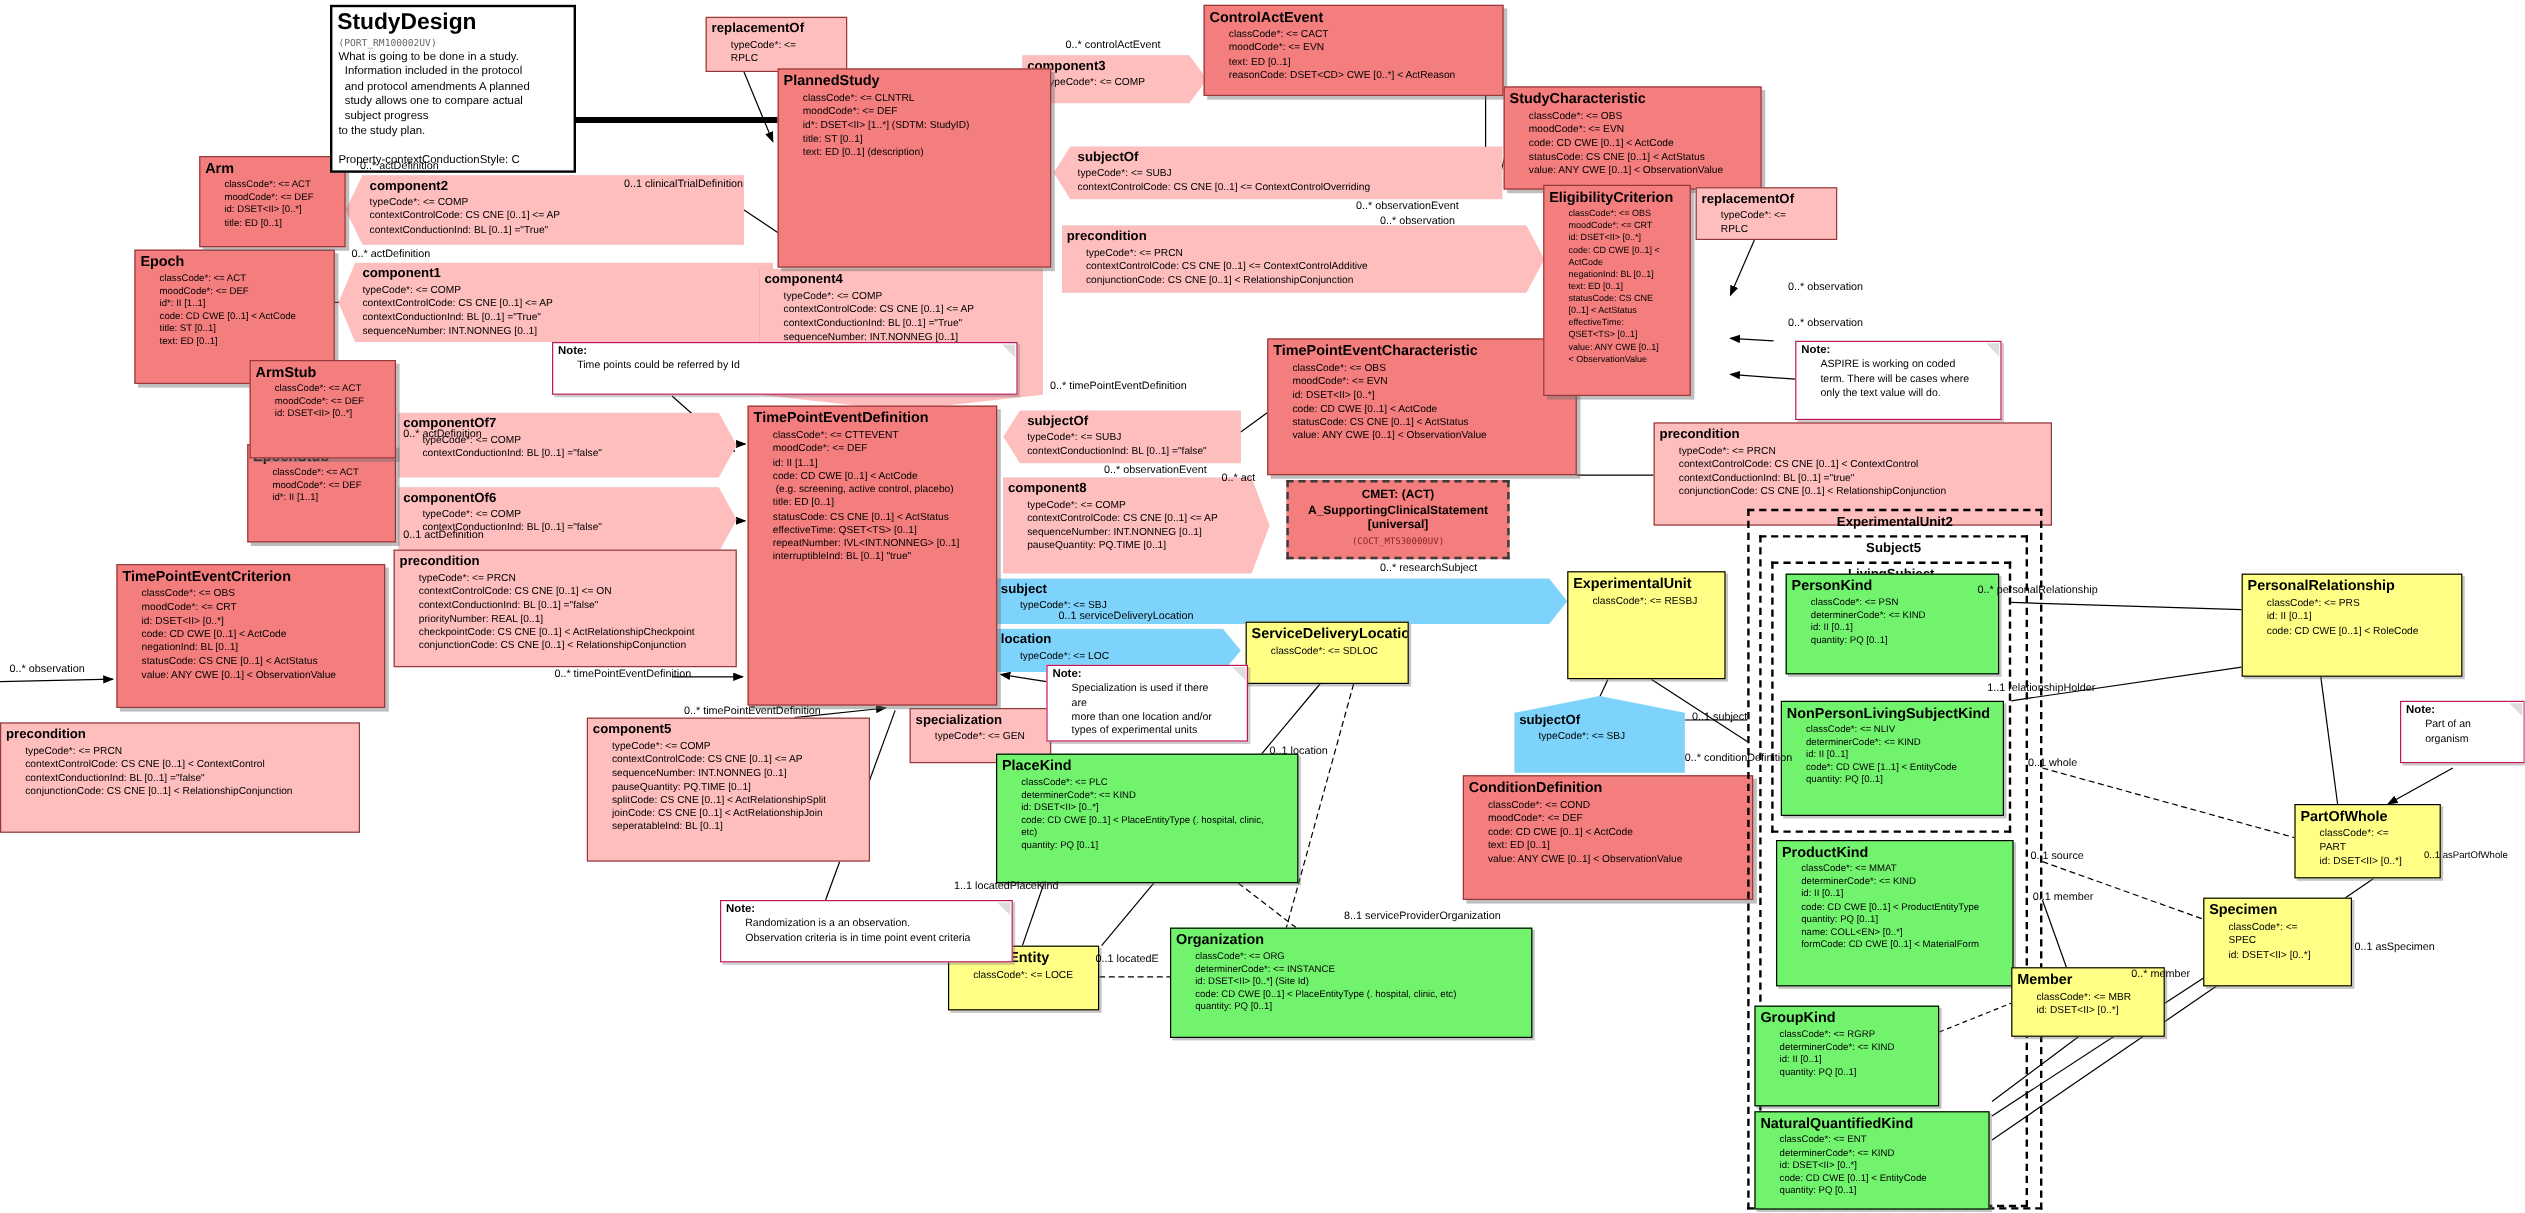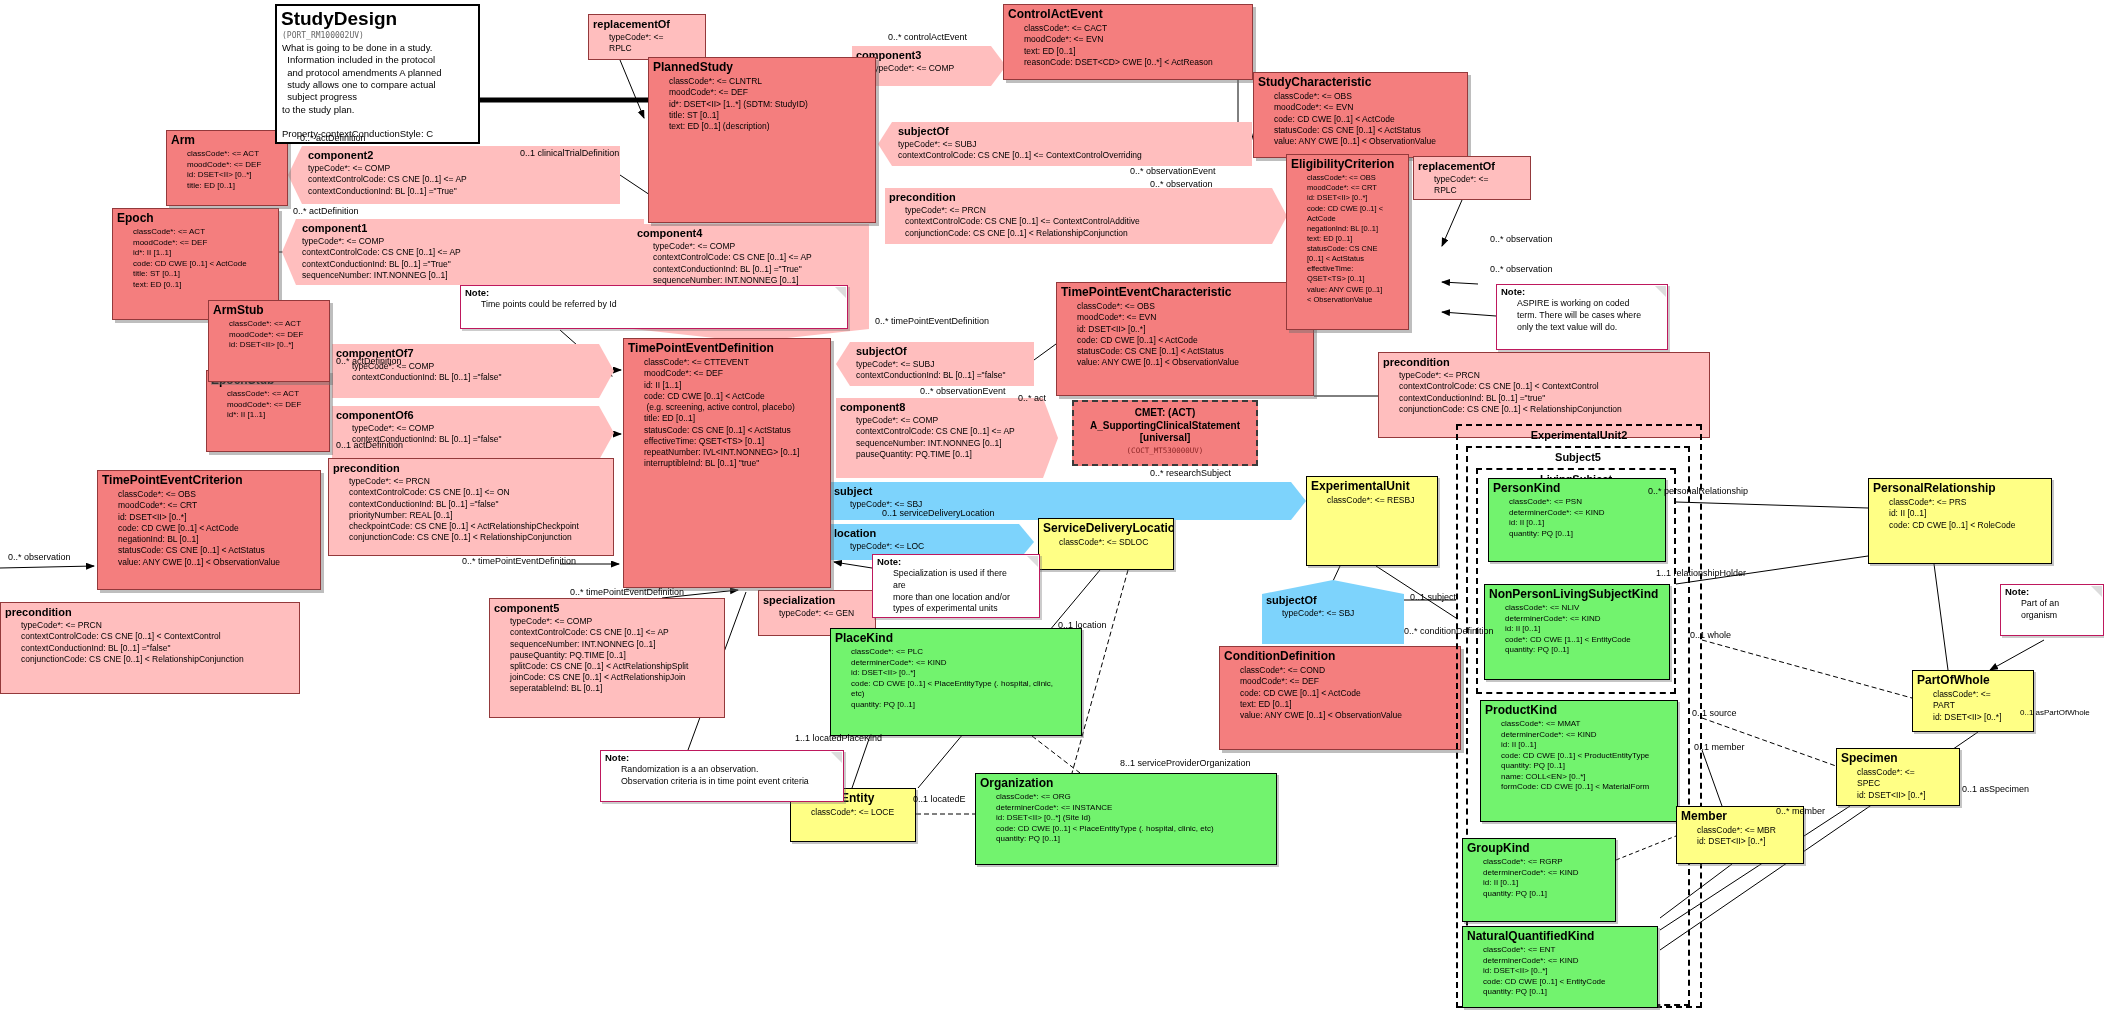--- a/index.html
+++ b/index.html
@@ -488,21 +488,21 @@
   <div class="box note" style="left:2000px;top:584px;width:104px;height:52px">
     <i class="fold"></i>
     <div class="t">Note:</div>
     <div class="a">Part of an organism</div>
   </div>
   <div class="box role z2" style="left:1912px;top:670px;width:122px;height:62px">
     <div class="t">PartOfWhole</div>
     <div class="a">classCode*: &lt;= PART
 id: DSET&lt;II&gt; [0..*]</div>
   </div>
-  <div class="box role z2" style="left:1836px;top:748px;width:124px;height:58px">
+  <div class="box role z2" style="left:1836px;top:748px;width:124px;height:74px">
     <div class="t">Specimen</div>
     <div class="a">classCode*: &lt;= SPEC
 id: DSET&lt;II&gt; [0..*]</div>
   </div>
 
   <span class="lbl" style="left:300px;top:133px">0..* actDefinition</span>
   <span class="lbl" style="left:520px;top:148px">0..1 clinicalTrialDefinition</span>
   <span class="lbl" style="left:888px;top:32px">0..* controlActEvent</span>
   <span class="lbl" style="left:293px;top:206px">0..* actDefinition</span>
   <span class="lbl" style="left:336px;top:356px;z-index:8">0..* actDefinition</span>

